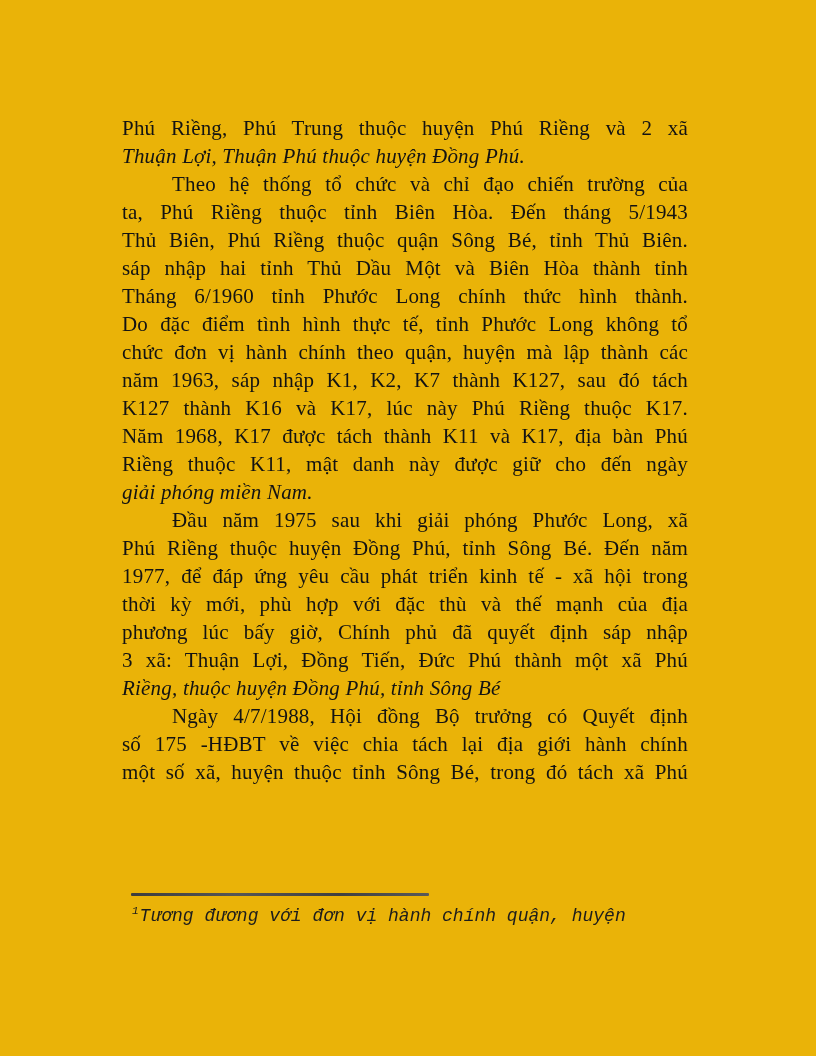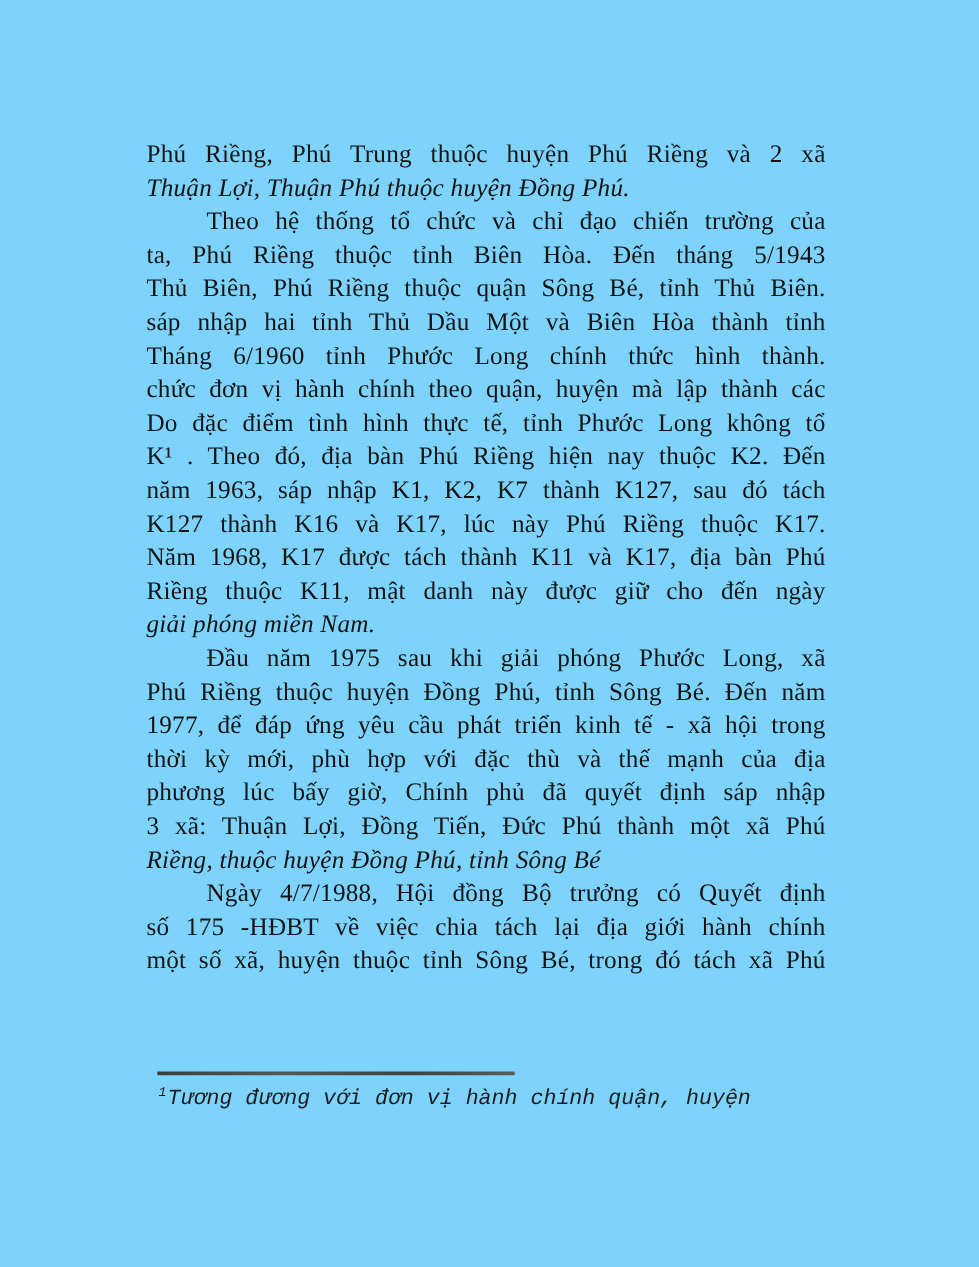--- a/index.html
+++ b/index.html
@@ -4,21 +4,21 @@
 <style>
   html, body {
     margin: 0;
     padding: 0;
     background: #ffffff;
   }
   .page {
     position: relative;
     width: 816px;
     height: 1056px;
-    background: #7dd3fc;
+    background: #eab308;
     overflow: hidden;
     font-family: "Liberation Serif", "DejaVu Serif", serif;
     color: #131313;
   }
   .body-text {
     position: absolute;
     left: 122px;
     top: 114px;
     width: 566px;
     font-size: 21px;
@@ -73,23 +73,22 @@
       <div class="para">
         <div class="line">Phú Riềng, Phú Trung thuộc huyện Phú Riềng và 2 xã</div>
         <div class="line endline">Thuận Lợi, Thuận Phú thuộc huyện Đồng Phú.</div>
       </div>
       <div class="para">
         <div class="line indent">Theo hệ thống tổ chức và chỉ đạo chiến trường của</div>
         <div class="line">ta, Phú Riềng thuộc tỉnh Biên Hòa. Đến tháng 5/1943</div>
         <div class="line">Thủ Biên, Phú Riềng thuộc quận Sông Bé, tỉnh Thủ Biên.</div>
         <div class="line">sáp nhập hai tỉnh Thủ Dầu Một và Biên Hòa thành tỉnh</div>
         <div class="line">Tháng 6/1960 tỉnh Phước Long chính thức hình thành.</div>
+        <div class="line">Do đặc điểm tình hình thực tế, tỉnh Phước Long không tổ</div>
         <div class="line">chức đơn vị hành chính theo quận, huyện mà lập thành các</div>
-        <div class="line">Do đặc điểm tình hình thực tế, tỉnh Phước Long không tổ</div>
-        <div class="line">K¹ . Theo đó, địa bàn Phú Riềng hiện nay thuộc K2. Đến</div>
         <div class="line">năm 1963, sáp nhập K1, K2, K7 thành K127, sau đó tách</div>
         <div class="line">K127 thành K16 và K17, lúc này Phú Riềng thuộc K17.</div>
         <div class="line">Năm 1968, K17 được tách thành K11 và K17, địa bàn Phú</div>
         <div class="line">Riềng thuộc K11, mật danh này được giữ cho đến ngày</div>
         <div class="line endline">giải phóng miền Nam.</div>
       </div>
       <div class="para">
         <div class="line indent">Đầu năm 1975 sau khi giải phóng Phước Long, xã</div>
         <div class="line">Phú Riềng thuộc huyện Đồng Phú, tỉnh Sông Bé. Đến năm</div>
         <div class="line">1977, để đáp ứng yêu cầu phát triển kinh tế - xã hội trong</div>

